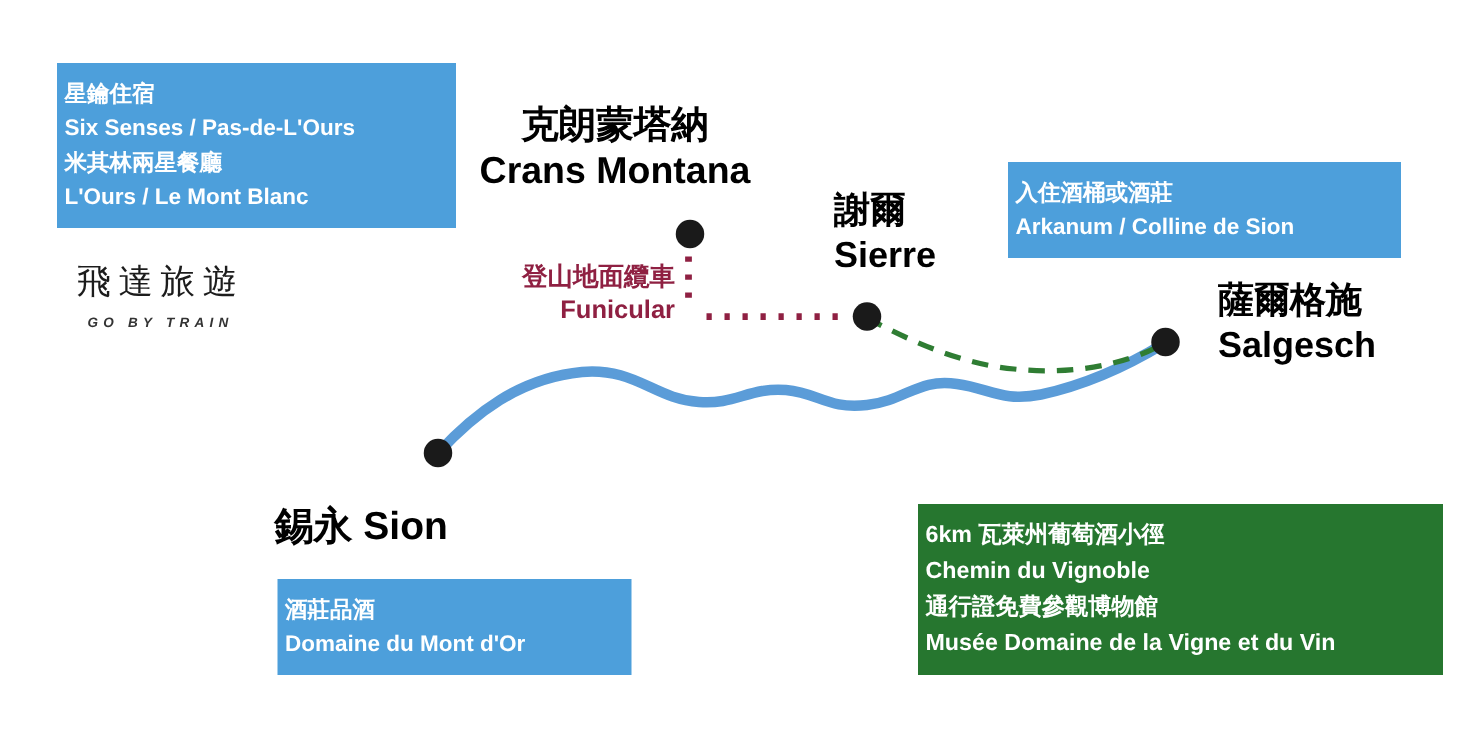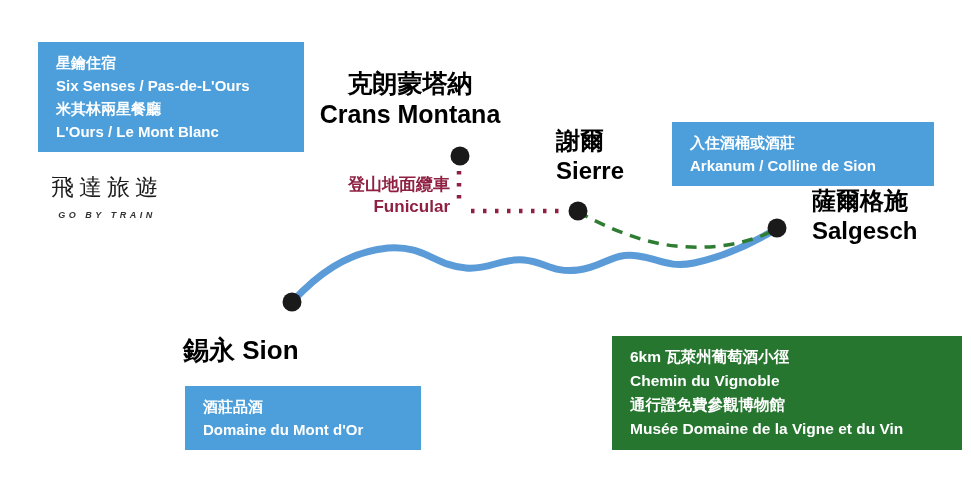--- a/index.html
+++ b/index.html
@@ -20,27 +20,27 @@
   }
   .canvas { position: relative; width: 971px; height: 488px; }
   svg.routes { position: absolute; left: 0; top: 0; width: 971px; height: 488px; }
 
   .box {
     position: absolute;
     color: #ffffff;
     font-weight: 700;
     font-size: 15px;
     line-height: 23px;
-    padding: 9px 18px;
+    padding: 9px 5px;
   }
   .box.blue { background: var(--blue_box); }
   .box.green { background: var(--green_box); line-height: 24px; font-size: 15.5px; margin-left: 32px; }
 
   .box-hotel   { left: 38px;  top: 42px;  width: 266px; }
-  .box-arkanum { left: 672px; top: 122px; width: 262px; }
+  .box-arkanum { left: 672px; top: 108px; width: 262px; }
   .box-domaine { left: 185px; top: 386px; width: 236px; }
   .box-trail   { left: 580px; top: 336px; width: 350px; }
 
   .station { position: absolute; color: var(--text_black); font-weight: 700; }
   .station .zh, .station .en { display: block; }
 
   .station-crans { left: 300px; top: 68px; width: 220px; text-align: center; font-size: 25px; line-height: 31px; }
   .station-sierre { left: 556px; top: 126px; font-size: 24px; line-height: 30px; }
   .station-salgesch { left: 812px; top: 186px; font-size: 24px; line-height: 30px; }
   .station-sion { left: 183px; top: 334px; font-size: 26px; line-height: 32px; }

